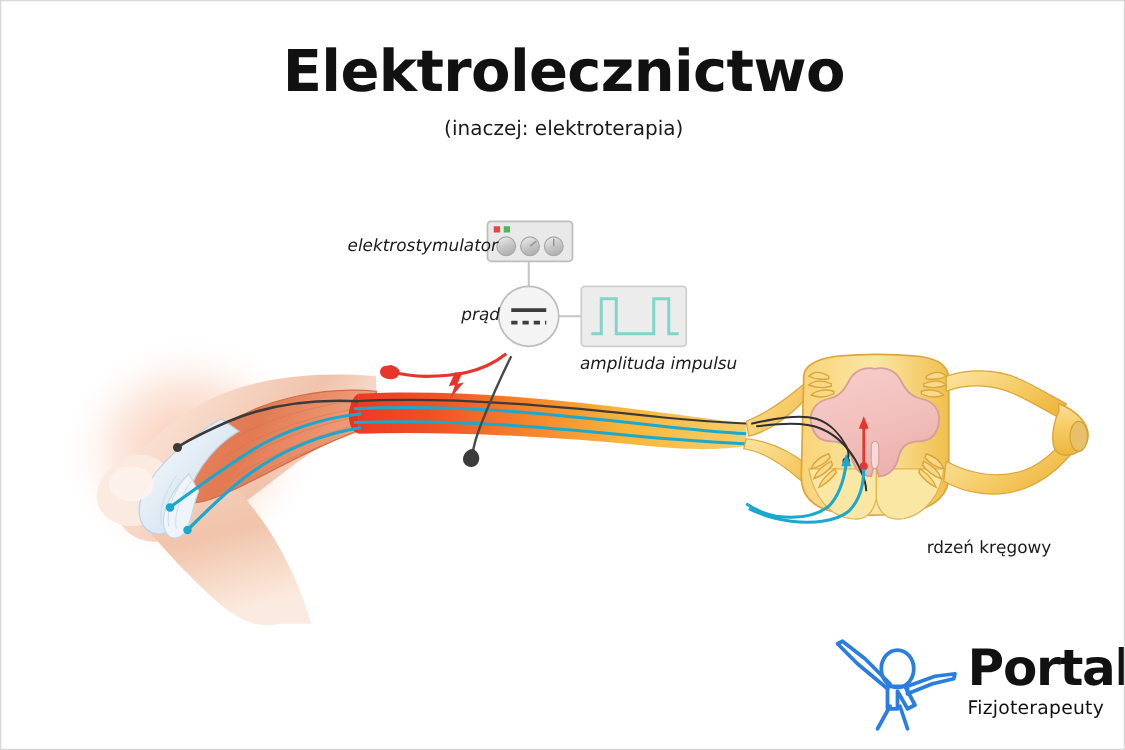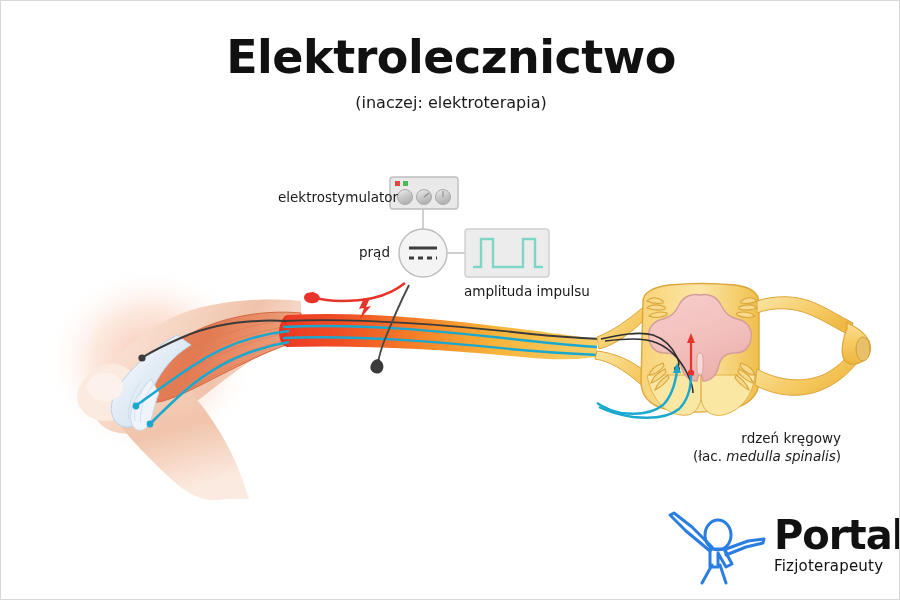--- a/index.html
+++ b/index.html
@@ -42,23 +42,24 @@
     font-family: "DejaVu Sans", sans-serif;
   }
 
   
   .dlabel {
     position: absolute;
     font-size: 13.5px;
     color: #1a1a1a;
     font-family: "DejaVu Sans", sans-serif;
     white-space: nowrap;
+    font-style: italic;
   }
   #lbl-stim { left: 277px; top: 188px; }
-  #lbl-prad { left: 358px; top: 243px; }
+  #lbl-prad { left: 368px; top: 243px; }
   #lbl-ampl { left: 463px; top: 282px; }
 
   #lbl-cord {
     position: absolute;
     left: 580px; top: 428px; width: 260px;
     text-align: right;
     font-size: 13.5px;
     color: #1a1a1a;
     font-family: "DejaVu Sans", sans-serif;
     line-height: 1.35;
@@ -341,21 +342,20 @@
       <polyline points="472,266 480,266 480,238 492,238 492,266 522,266 522,238 534,238 534,266 542,266" fill="none" stroke="#7fd6c8" stroke-width="2.4" stroke-linejoin="miter"></polyline>
     </g>
   </svg>
 
   <div class="dlabel" id="lbl-stim">elektrostymulator</div>
   <div class="dlabel" id="lbl-prad">prąd</div>
   <div class="dlabel" id="lbl-ampl">amplituda impulsu</div>
 
   <div id="lbl-cord">
     <div>rdzeń kręgowy</div>
-    <div class="lat"><span>(łac. </span><em>medulla spinalis</em><span>)</span></div>
   </div>
 
   <div id="logo">
     <svg width="105" height="78" viewBox="0 0 105 78">
       <g fill="none" stroke="#2a7de1" stroke-width="3" stroke-linejoin="round" stroke-linecap="round">
 
         <ellipse cx="52" cy="26" rx="13" ry="15"></ellipse>
 
         <path d="M44,40 L44,58 L52,58 L52,44 L60,58 L66,55 L58,40 Z"></path>
 

